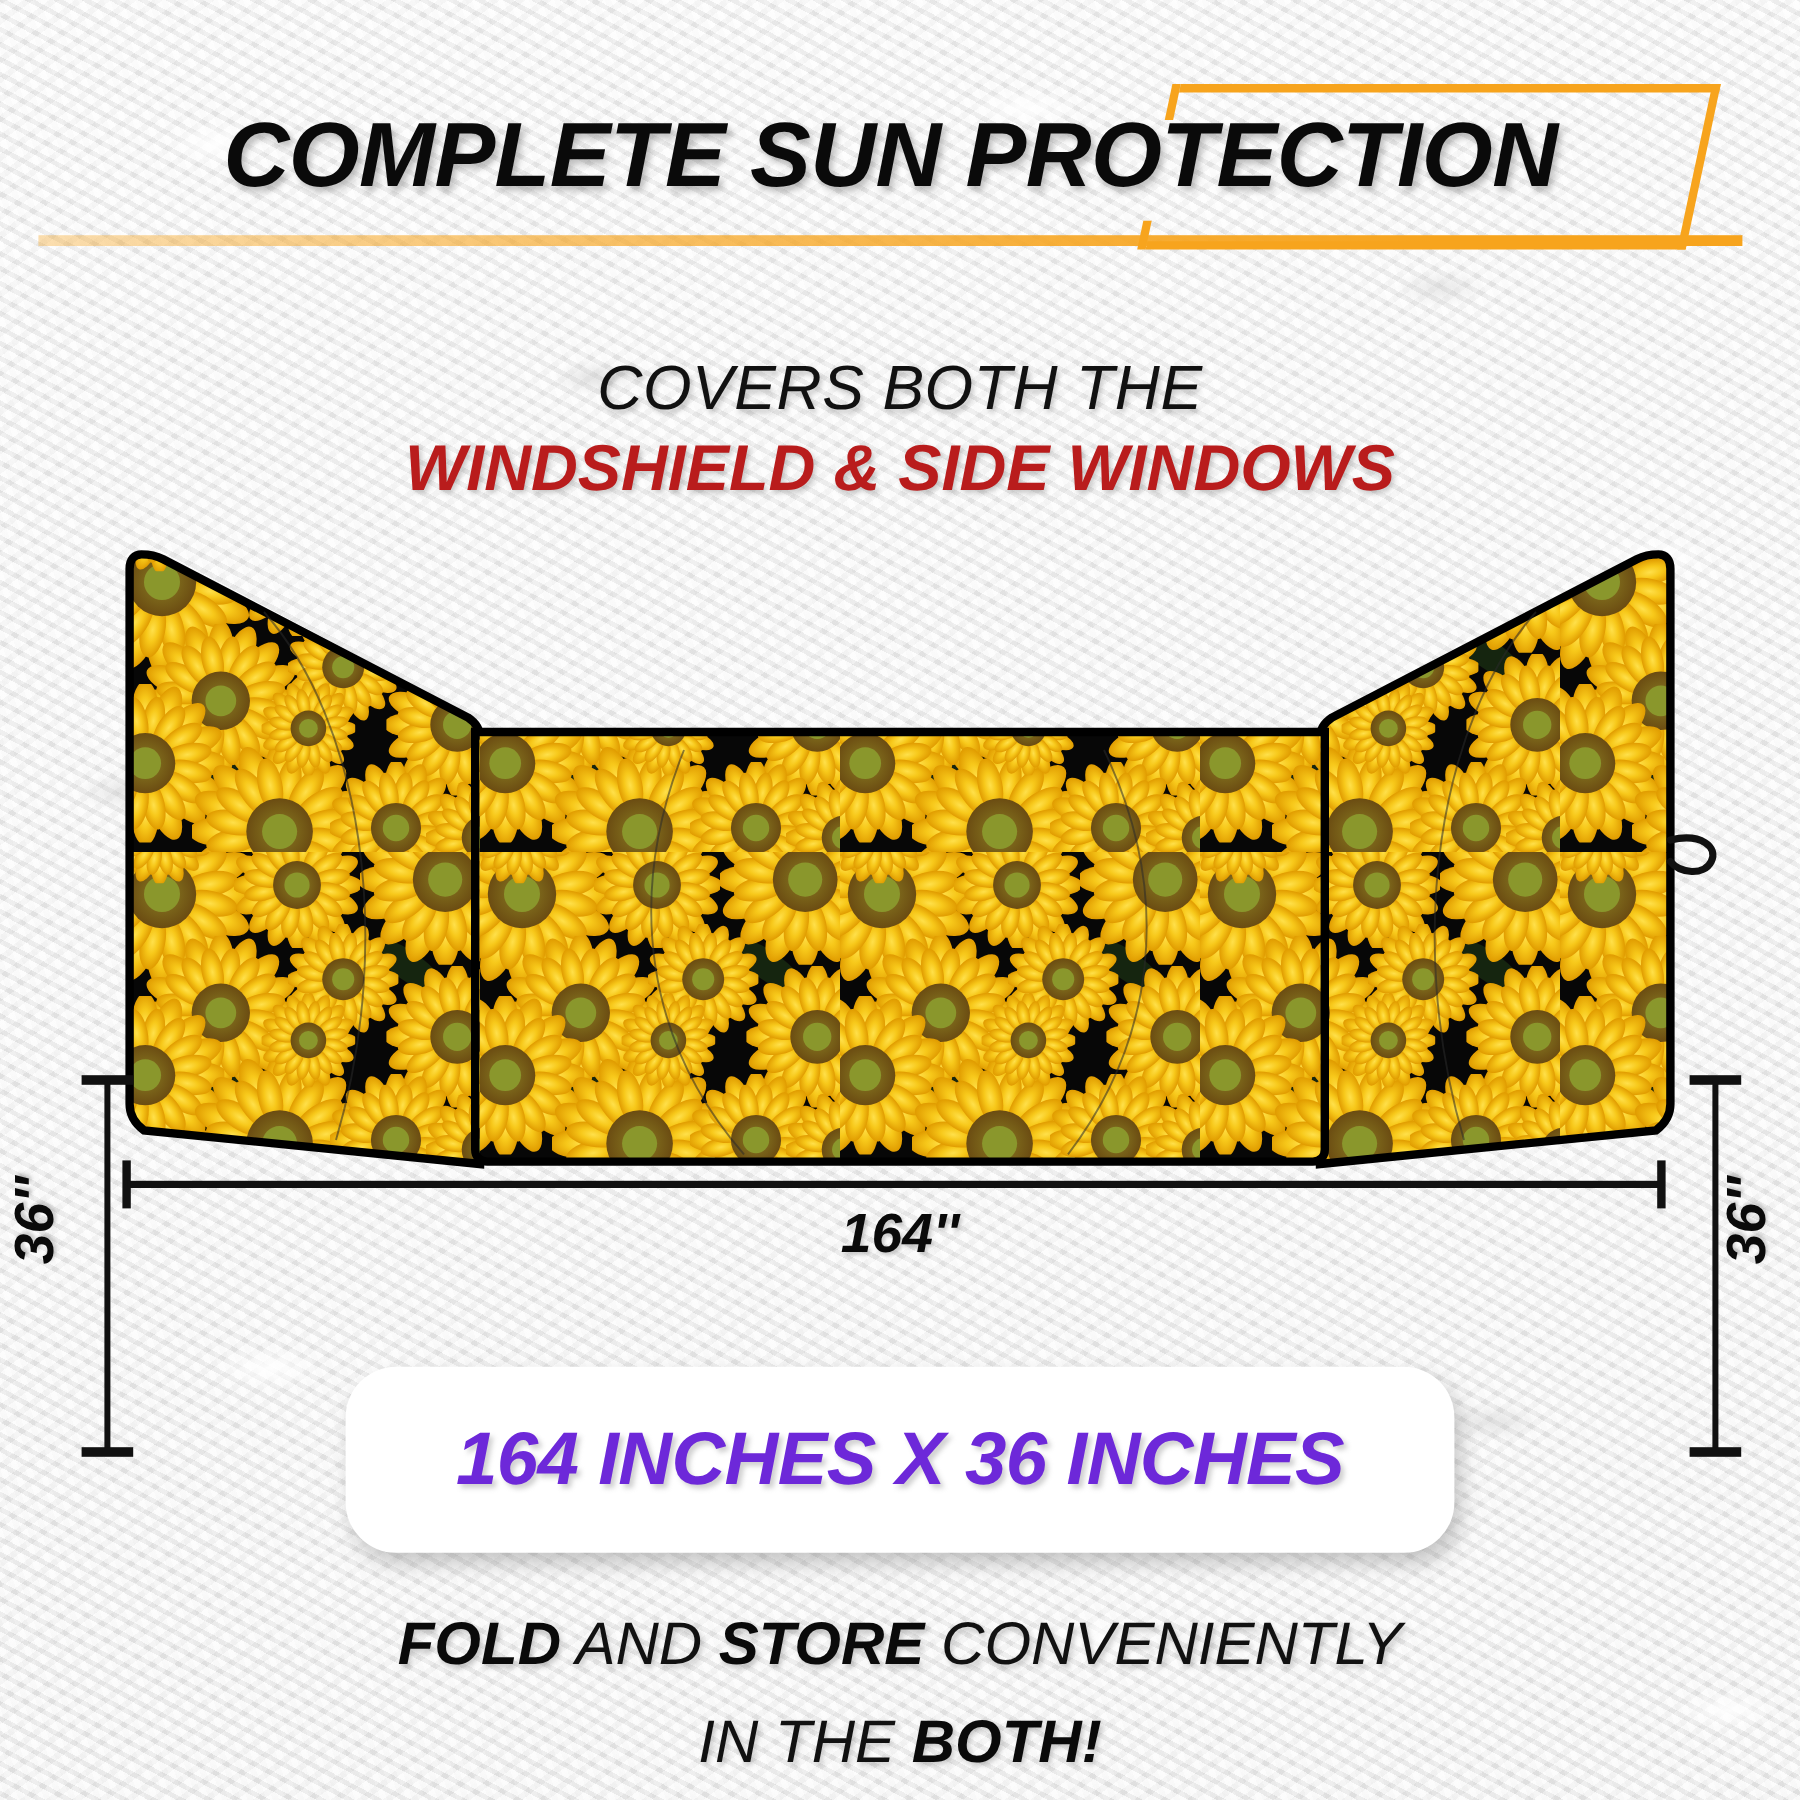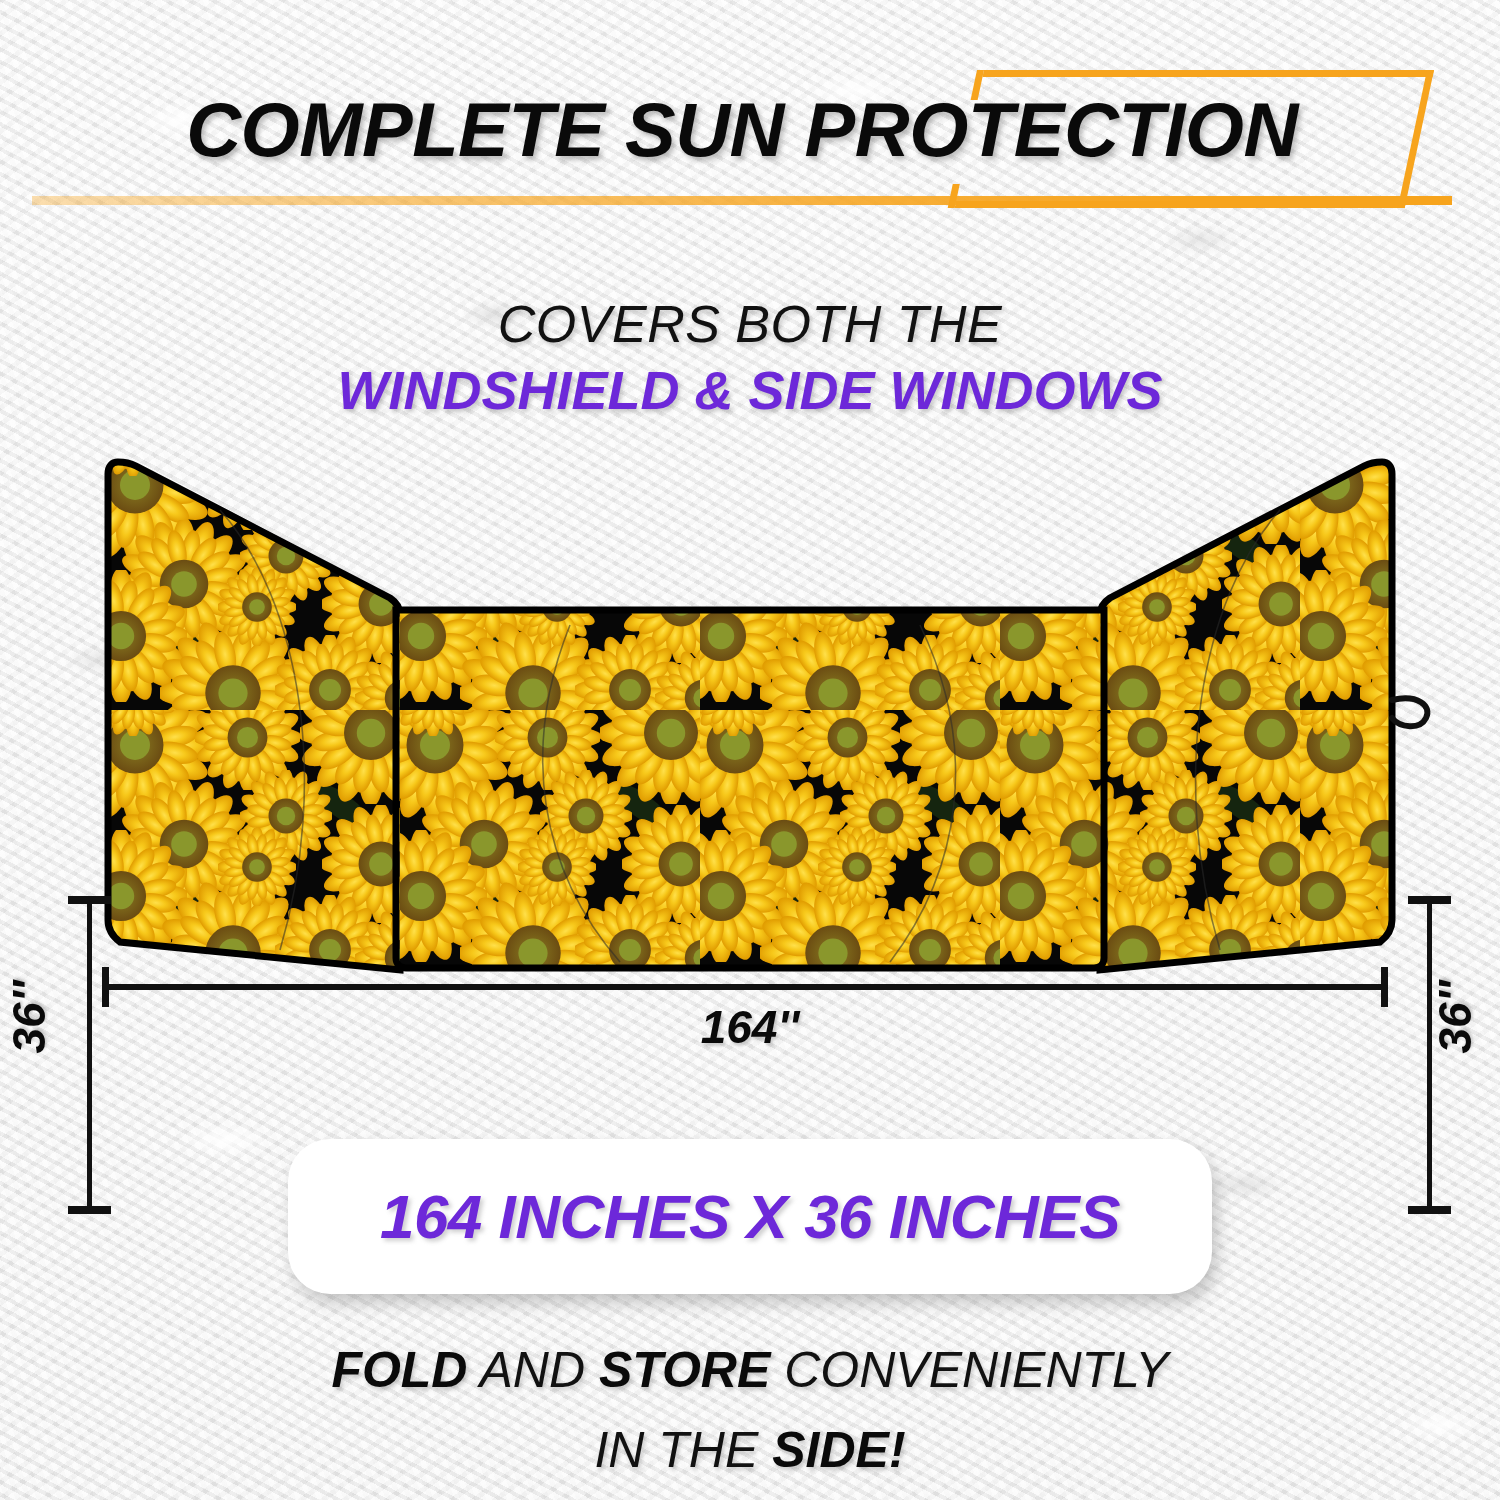--- a/index.html
+++ b/index.html
@@ -89,21 +89,21 @@
 
   
   #subtitle { position:absolute; left:0; top:270px; width:1500px; text-align:center;margin-top:22px; }
   #subtitle .line1 {
     font-size:52px; font-weight:500; font-style:italic;
     color:#111; letter-spacing:0.5px; line-height:64px;
     text-shadow:2px 3px 4px rgba(130,130,130,.40);
   }
   #subtitle .line2 {
     font-size:54px; font-weight:900; font-style:italic;
-    color:#6d28d9; letter-spacing:0px; line-height:68px;
+    color:#b91c1c; letter-spacing:0px; line-height:68px;
     text-shadow:2px 3px 4px rgba(130,130,130,.42);
   }
 
   
   #product-area { position:absolute; left:0; top:430px; width:1500px; height:580px; }
 
   #sunshade {
     position:absolute; left:100px; top:20px;
     width:1300px; height:545px;
   }
@@ -333,16 +333,16 @@
     <div class="capR"></div>
   </div>
   <div id="dim-bottom-label">164''</div>
 
   <div id="size-pill">
     <span id="size-pill-text">164 INCHES X 36 INCHES</span>
   </div>
 
   <div id="footer">
     <div class="frow" id="footer-line-1"><span class="bold">FOLD</span><span class="reg"> AND </span><span class="bold">STORE</span><span class="reg"> CONVENIENTLY</span></div>
-    <div class="frow" id="footer-line-2"><span class="reg">IN THE </span><span class="bold">SIDE!</span></div>
+    <div class="frow" id="footer-line-2"><span class="reg">IN THE </span><span class="bold">BOTH!</span></div>
   </div>
 
 </div>
 
 </body></html>

